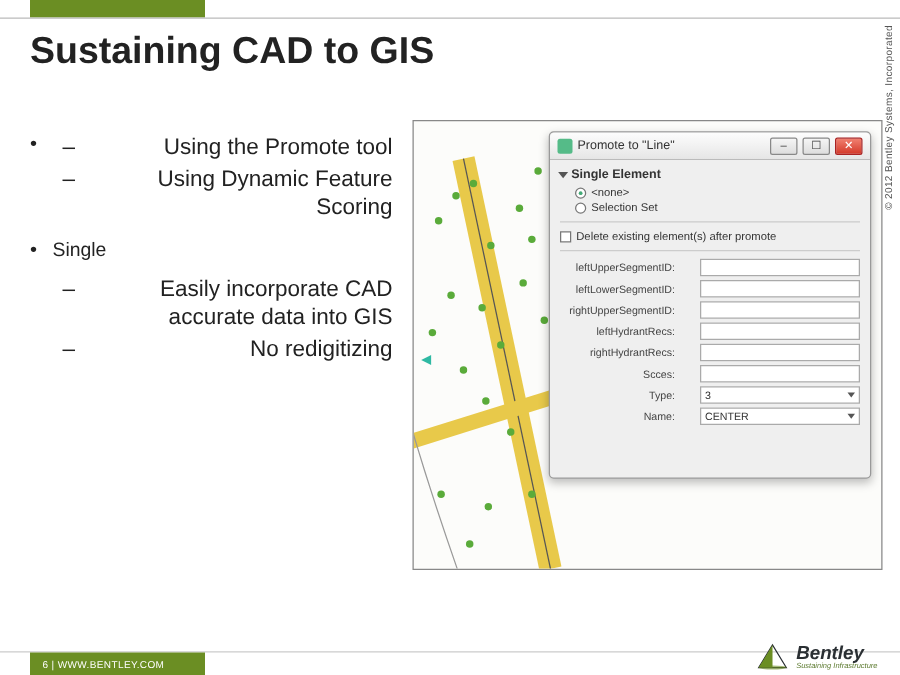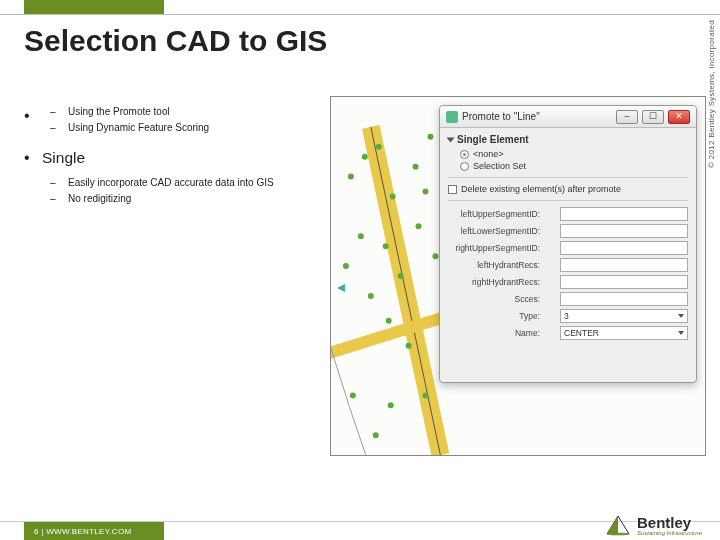--- a/index.html
+++ b/index.html
@@ -12,21 +12,21 @@
   .top-rule { position: absolute; top: 14px; left: 0; right: 0; height: 1px; background: #bbb; }
   .title { position: absolute; top: 24px; left: 24px; font-size: 30px; font-weight: bold; color: #222; }
   .content {
     position: absolute; top: 96px; left: 24px; width: 290px;
     color: #222; font-size: 15.5px; line-height: 1.25;
   }
   .content ul { list-style: none; }
   .content > ul > li { position: relative; padding-left: 18px; margin-bottom: 14px; }
   .content > ul > li::before { content: "•"; position: absolute; left: 0; top: 0; font-size: 16px; }
   .sub { margin-top: 10px; padding-left: 8px; }
-  .sub li { position: relative; padding-left: 18px; font-size: 10px; margin-bottom: 3px; }
+  .sub li { position: relative; padding-left: 18px; font-size: 18px; margin-bottom: 3px; text-align: right; }
   .sub li::before { content: "–"; position: absolute; left: 0; top: 0; }
   .figure {
     position: absolute; top: 96px; left: 330px; width: 376px; height: 360px;
     border: 1px solid #888; background: #fcfcfa; overflow: hidden;
   }
   .map-svg { position: absolute; inset: 0; }
   .dlg {
     position: absolute; top: 8px; right: 8px; width: 258px; height: 278px;
     background: #efefef; border: 1px solid #999; border-radius: 4px;
     box-shadow: 0 3px 8px rgba(0,0,0,.25); font-size: 9px; color: #333;
@@ -62,30 +62,30 @@
     position: absolute; top: 20px; right: 4px;
     transform-origin: right top; transform: rotate(-90deg) translate(0, -100%);
     font-size: 8px; color: #555; letter-spacing: .3px;
   }
   .footer-bar { position: absolute; left: 0; right: 0; bottom: 18px; height: 1px; background: #ccc; }
   .accent-bar2 { position: absolute; bottom: 0; left: 24px; width: 140px; height: 18px; background: #6b8e23; }
   .footer-text { position: absolute; bottom: 4px; left: 34px; font-size: 8px; color: #fff; letter-spacing:.3px;}
   .logo { position: absolute; right: 18px; bottom: 4px; display:flex; align-items:center; gap:6px; }
   .logo-mark { width: 26px; height: 22px; }
   .logo-text { display:flex; flex-direction:column; line-height:1; }
-  .logo-text .b { font-size: 15px; font-weight:bold; color:#2a2f33; }
+  .logo-text .b { font-size: 15px; font-weight:bold; color:#2a2f33; font-style:italic; }
   .logo-text .t { font-size: 6px; color:#5c7a2f; font-style:italic; }
 </style>
 </head>
 <body>
 
 <div class="accent-bar"></div>
 <div class="top-rule"></div>
 
-<h1 class="title">Selection CAD to GIS</h1>
+<h1 class="title">Sustaining CAD to GIS</h1>
 
 <div class="copyright">© 2012 Bentley Systems, Incorporated</div>
 
 <div class="content">
   <ul>
     <li>
       <ul class="sub">
         <li>Using the Promote tool</li>
         <li>Using Dynamic Feature Scoring</li>
       </ul>

